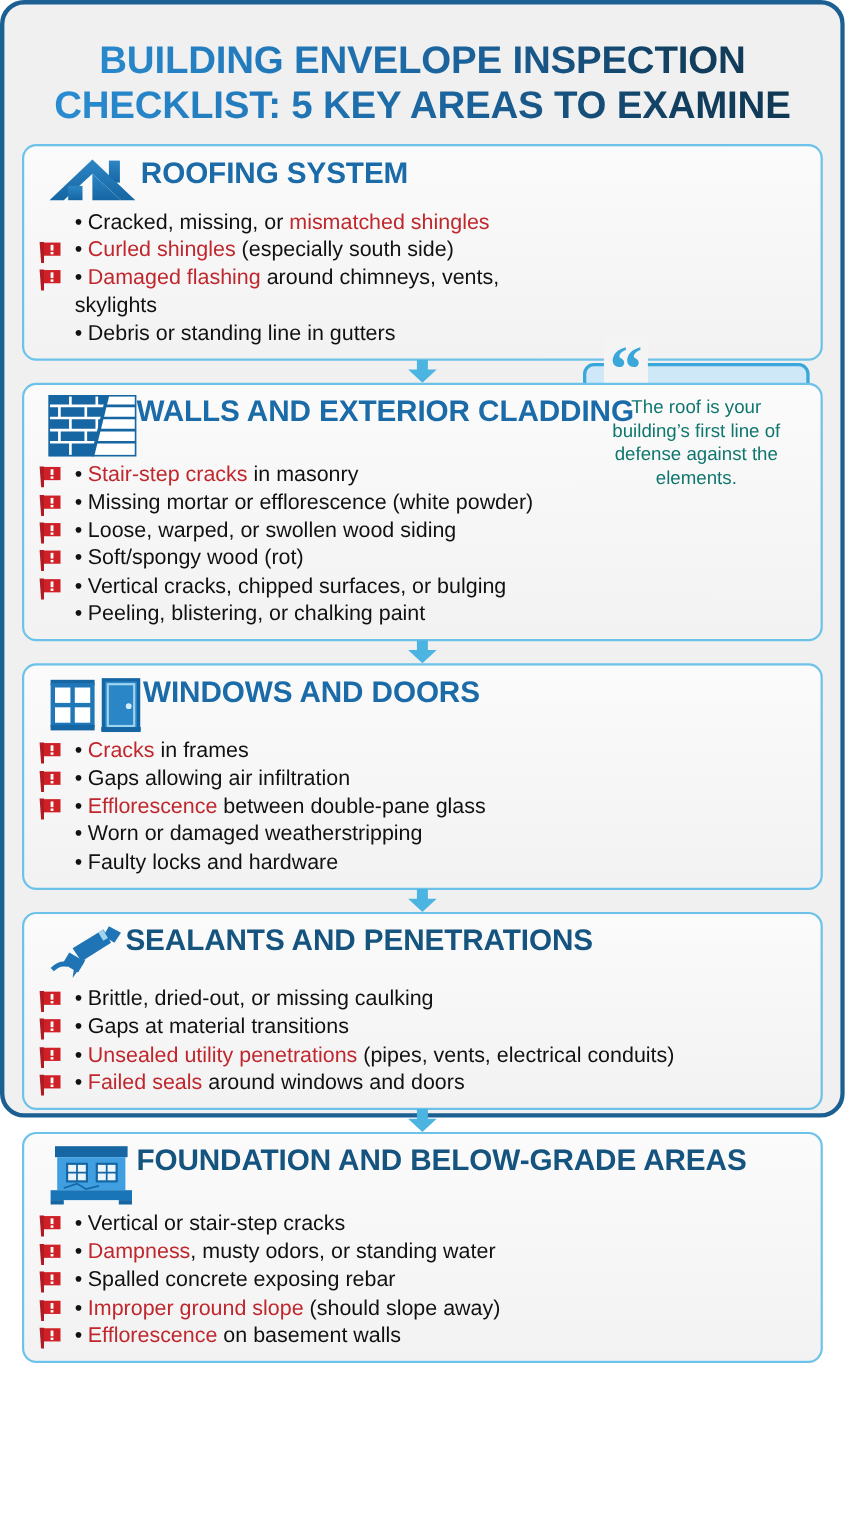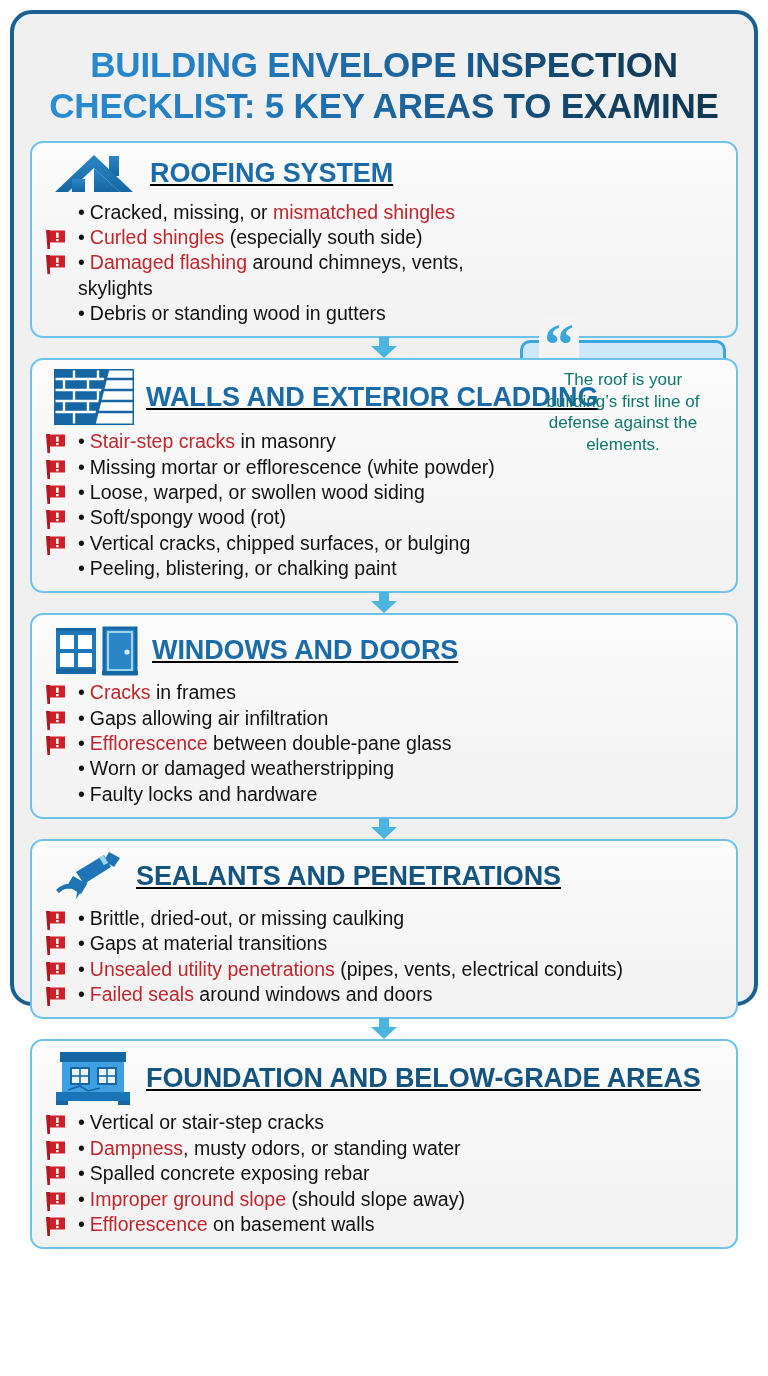--- a/index.html
+++ b/index.html
@@ -9,21 +9,20 @@
     height: 1376px;
     background: #ffffff;
     font-family: "Liberation Sans", sans-serif;
   }
 
   .poster {
     position: relative;
     width: 768px;
     height: 1016px;
     background: #ffffff;
-    padding: 10px;
   }
 
   .frame {
     position: relative;
     width: 100%;
     height: 100%;
     border: 4px solid #1b5f93;
     border-radius: 22px;
     background: #f0f0f0;
     padding: 18px 16px 14px 16px;
@@ -66,25 +65,23 @@
   .arrow {
     height: 20px;
     position: relative;
     flex: 0 0 auto;
   }
   .arrow svg { position: absolute; left: 50%; top: -1px; transform: translateX(-50%); display: block; }
 
   
   .card-head {
     display: flex;
-    align-items: center;
-    gap: 12px;
+    gap: 0;
     padding-left: 10px;
     margin-bottom: 4px;
-    text-decoration: underline;
   }
   .card-icon { flex: 0 0 auto; display: block; line-height: 0; }
   .card-title {
     font-family: "Liberation Sans Narrow", "Liberation Sans", sans-serif;
     font-weight: bold;
     font-size: 27px;
     letter-spacing: -0.1px;
     color: #1a6ba8;
     white-space: nowrap;
   }
@@ -202,21 +199,21 @@
                     <path d="M2 1 L6 1 L6 20 L3.4 20 Z" fill="#b11a22"></path>
                     <rect x="6" y="1.5" width="15" height="12" fill="#cf2027"></rect>
                     <rect x="12" y="3.6" width="2.6" height="5.2" fill="#ffffff"></rect>
                     <rect x="12" y="10" width="2.6" height="2.2" fill="#ffffff"></rect>
                   </svg>
                 </span>
                 <span class="btext"><span class="dot">•</span><span class="r">Damaged flashing</span><span> around chimneys, vents, skylights</span></span>
               </div>
               <div class="bullet">
                 <span class="flagcell"></span>
-                <span class="btext"><span class="dot">•</span><span>Debris or standing wood in gutters</span></span>
+                <span class="btext"><span class="dot">•</span><span>Debris or standing line in gutters</span></span>
               </div>
             </div>
             <div class="spacer-right"></div>
           </div>
           <div class="quotewrap">
             <div class="quote">
               <span class="qmark open">“</span>
               <div class="quote-inner">
                 <div class="qtext">The roof is your building’s first line of defense against the elements.</div>
               </div>

